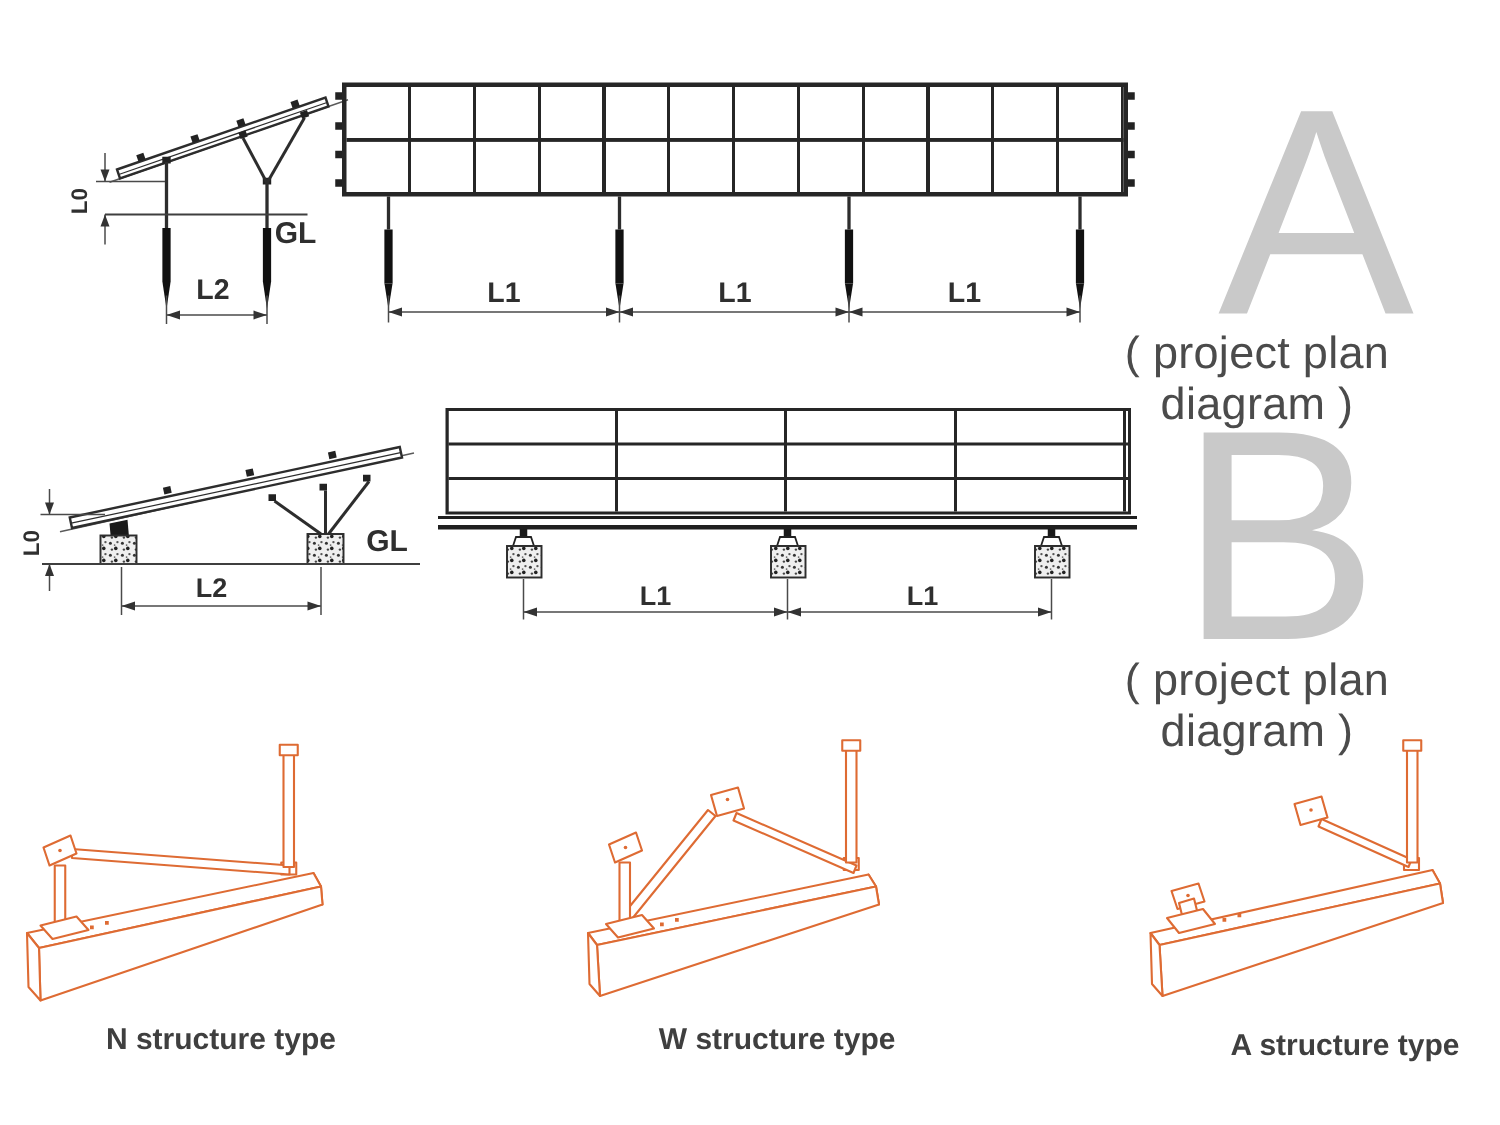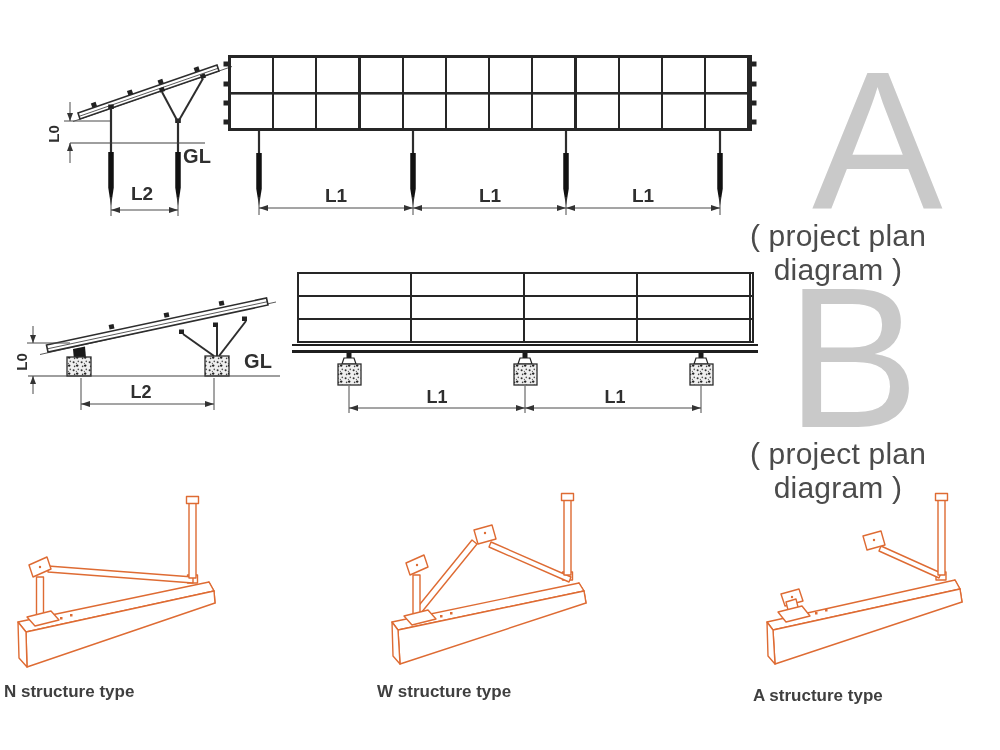--- a/index.html
+++ b/index.html
@@ -44,22 +44,22 @@
   .letter { position:absolute; z-index:2; color:#c9c9c9; font-weight:400;
             line-height:1; text-align:center; }
   .letter-a { left:812px; top:44px;  width:118px; font-size:196px; }
   .letter-b { left:786px; top:258px; width:118px; font-size:200px; }
 
   .caption { position:absolute; z-index:2; width:276px; text-align:center;
              font-size:30px; color:#4b4b4b; letter-spacing:0.2px; }
   .caption-a { left:700px; top:219px; }
   .caption-b { left:700px; top:437px; }
 
-  .typelabel { position:absolute; z-index:2; width:220px; text-align:left;
-               font-size:17px; font-weight:700; color:#3f3f3f; }
+  .typelabel { position:absolute; z-index:2; width:220px; text-align:right;
+               font-size:20px; font-weight:700; color:#3f3f3f; }
   .type-n { left:4px;   top:682px; }
   .type-w { left:377px; top:682px; }
   .type-a { left:753px; top:686px; }
 </style>
 </head>
 <body>
 
 <div id="stage">
 
 <svg id="artwork" width="1000" height="750" viewBox="0 0 1000 750">

